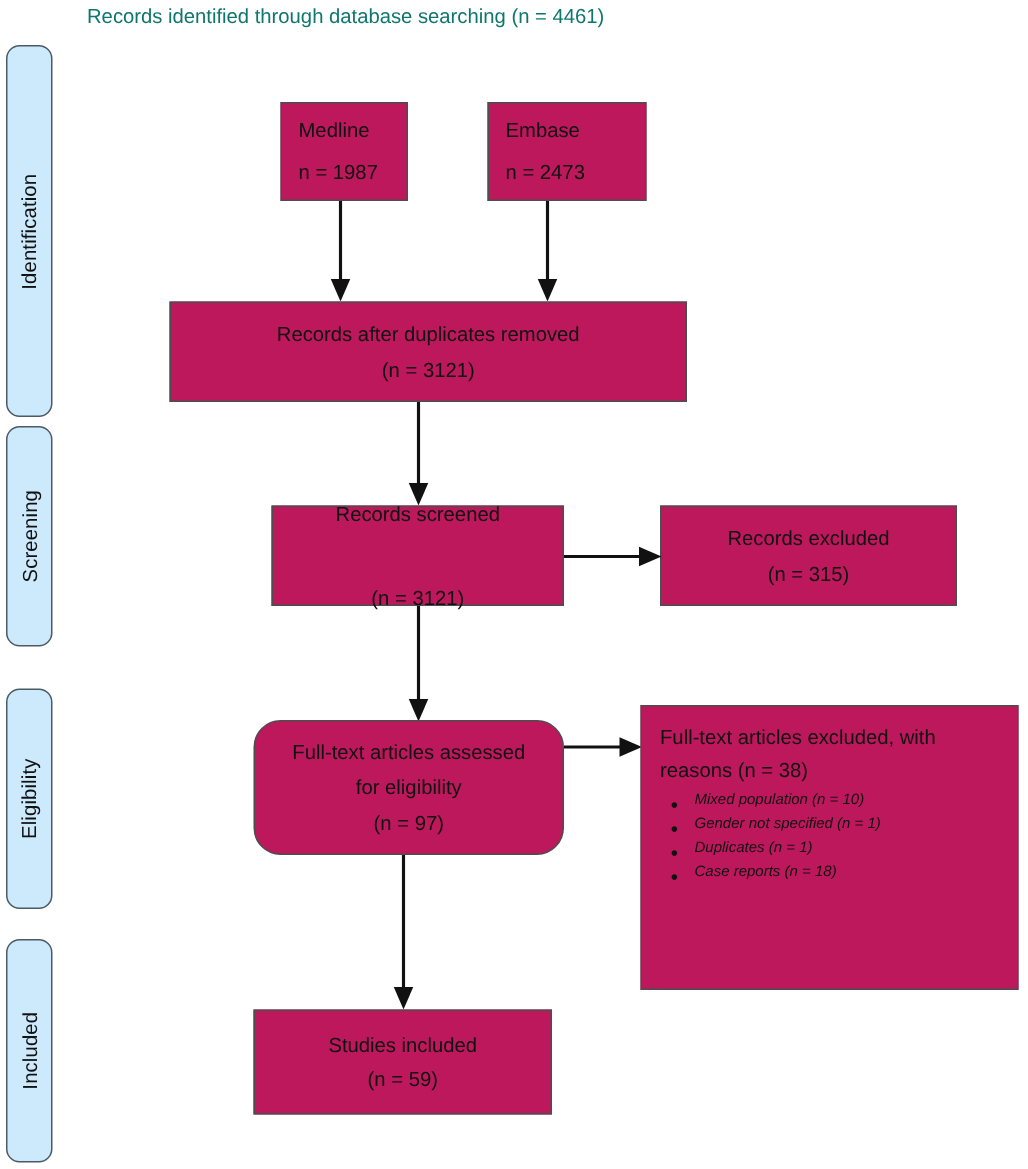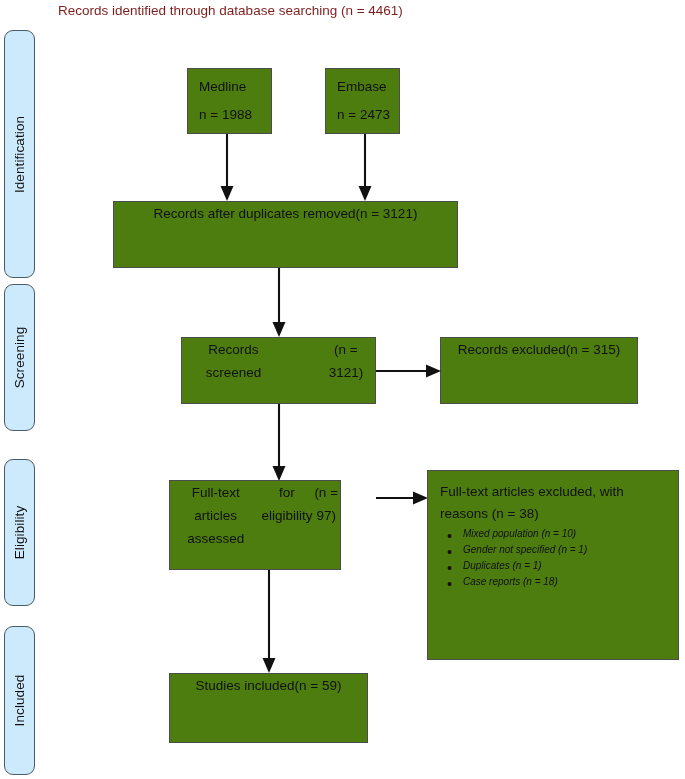--- a/index.html
+++ b/index.html
@@ -21,21 +21,21 @@
   
   #top-caption {
     position: absolute;
     left: 58px;
     top: 0px;
     width: 440px;
     height: 22px;
     line-height: 22px;
     font-size: 13.5px;
     white-space: nowrap;
-    color: #7f1d1d;
+    color: #0f766e;
   }
   
   .stage-tab {
     position: absolute;
     left: 4px;
     width: 31px;
     background: #cdeafc;
     border: 1px solid #4a5b66;
     border-radius: 9px;
     box-sizing: border-box;
@@ -53,48 +53,48 @@
   #stage-identification { top: 30px;  height: 248px; }
   #stage-screening     { top: 284px; height: 147px; }
   #stage-eligibility   { top: 459px; height: 147px; }
   #stage-included      { top: 626px; height: 149px; }
 
   
   .flow-box {
     position: absolute;
     box-sizing: border-box;
     border: 1.6px solid #4d4d4d;
-    background: #4d7c0f;
+    background: #be185d;
     font-size: 13.5px;
     color: #111111;
     line-height: 1.72;
   }
   .flow-box.centered {
     display: flex;
-    flex-direction: row;
+    flex-direction: column;
     justify-content: center;
     text-align: center;
   }
   .flow-box.left-align {
     display: flex;
     flex-direction: column;
     justify-content: center;
     padding-left: 11px;
     text-align: left;
   }
   .flow-box .line { display: block; }
 
   #box-medline { left: 187px; top: 68px;  width: 85px;  height: 66px; }
-  #box-embase  { left: 325px; top: 68px;  width: 75px;  height: 66px; }
+  #box-embase  { left: 325px; top: 68px;  width: 106px;  height: 66px; }
   #box-medline .line, #box-embase .line { line-height: 2.05; }
 
   #box-duplicates { left: 113px; top: 201px; width: 345px; height: 67px; }
   #box-screened   { left: 181px; top: 337px; width: 195px; height: 67px; gap: 32px; }
   #box-excluded   { left: 440px; top: 337px; width: 198px; height: 67px; }
-  #box-fulltext   { left: 169px; top: 480px; width: 172px; height: 90px; }
+  #box-fulltext   { left: 169px; top: 480px; width: 207px; height: 90px; border-radius: 18px; }
   #box-included   { left: 169px; top: 673px; width: 199px; height: 70px; }
 
   
   #box-reasons {
     left: 427px;
     top: 470px;
     width: 252px;
     height: 190px;
     padding: 10px 8px 6px 12px;
     display: block;
@@ -147,21 +147,21 @@
   </div>
   <div class="stage-tab" id="stage-eligibility">
     <span class="stage-label">Eligibility</span>
   </div>
   <div class="stage-tab" id="stage-included">
     <span class="stage-label">Included</span>
   </div>
 
   <div class="flow-box left-align" id="box-medline">
     <span class="line">Medline</span>
-    <span class="line">n = 1988</span>
+    <span class="line">n = 1987</span>
   </div>
 
   <div class="flow-box left-align" id="box-embase">
     <span class="line">Embase</span>
     <span class="line">n = 2473</span>
   </div>
 
   <svg class="conn" style="left:215px; top:134px;" width="24" height="68" viewBox="0 0 24 68">
     <line x1="12" y1="0" x2="12" y2="56"></line>
     <polygon points="12,67 5.5,52 18.5,52"></polygon>

